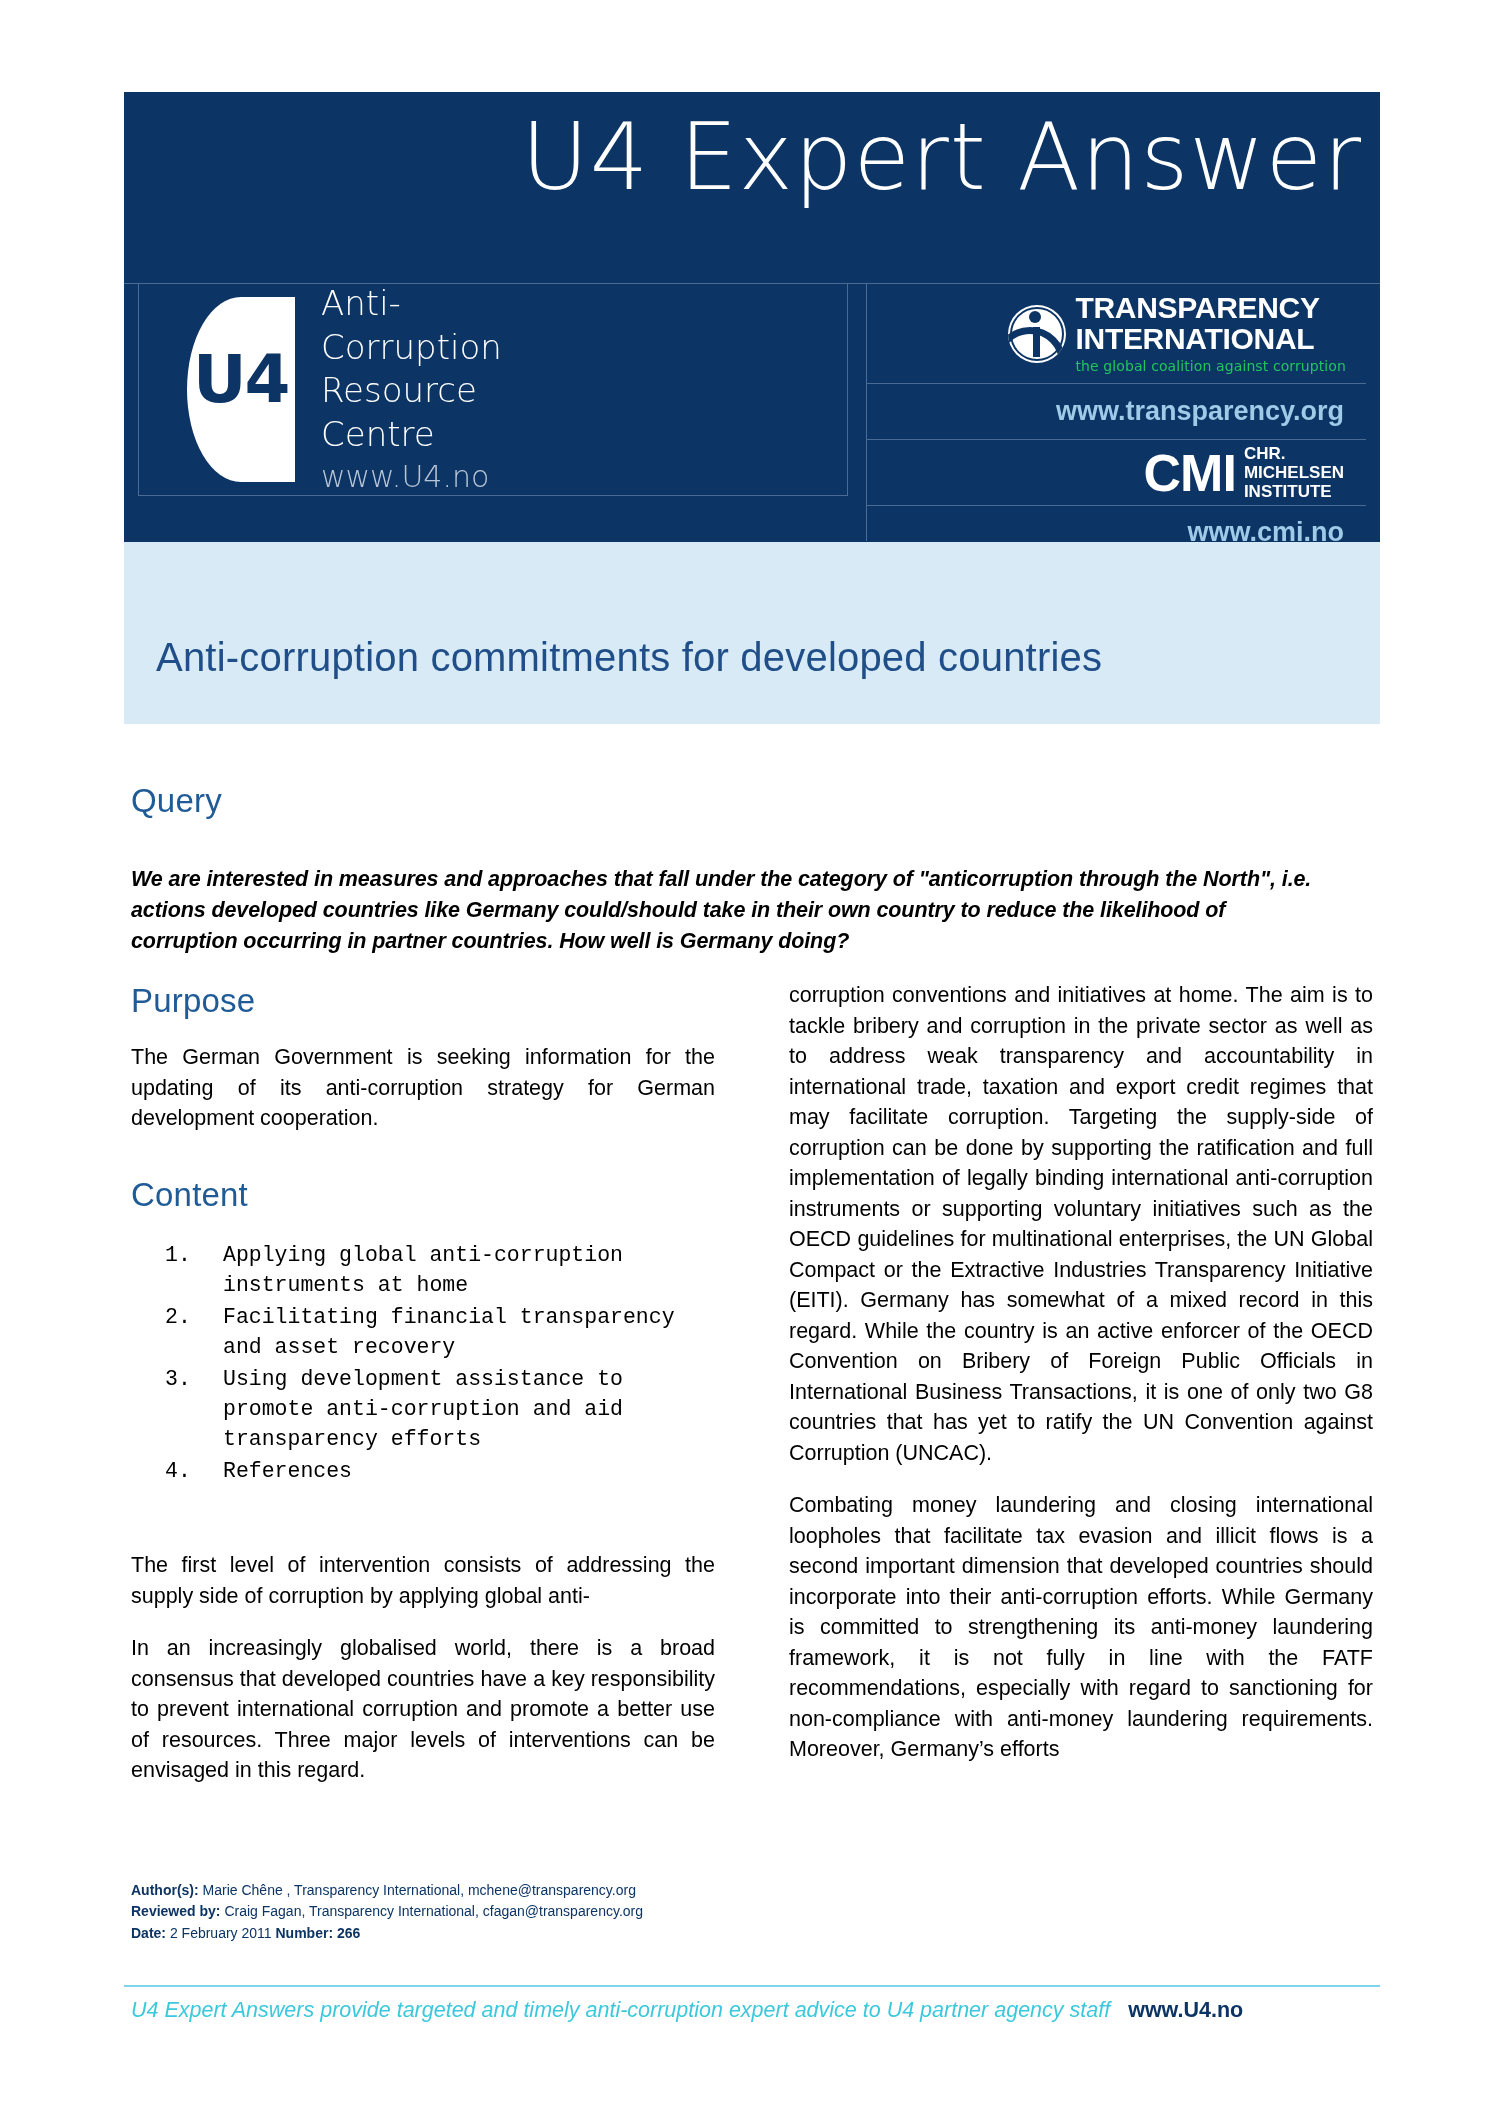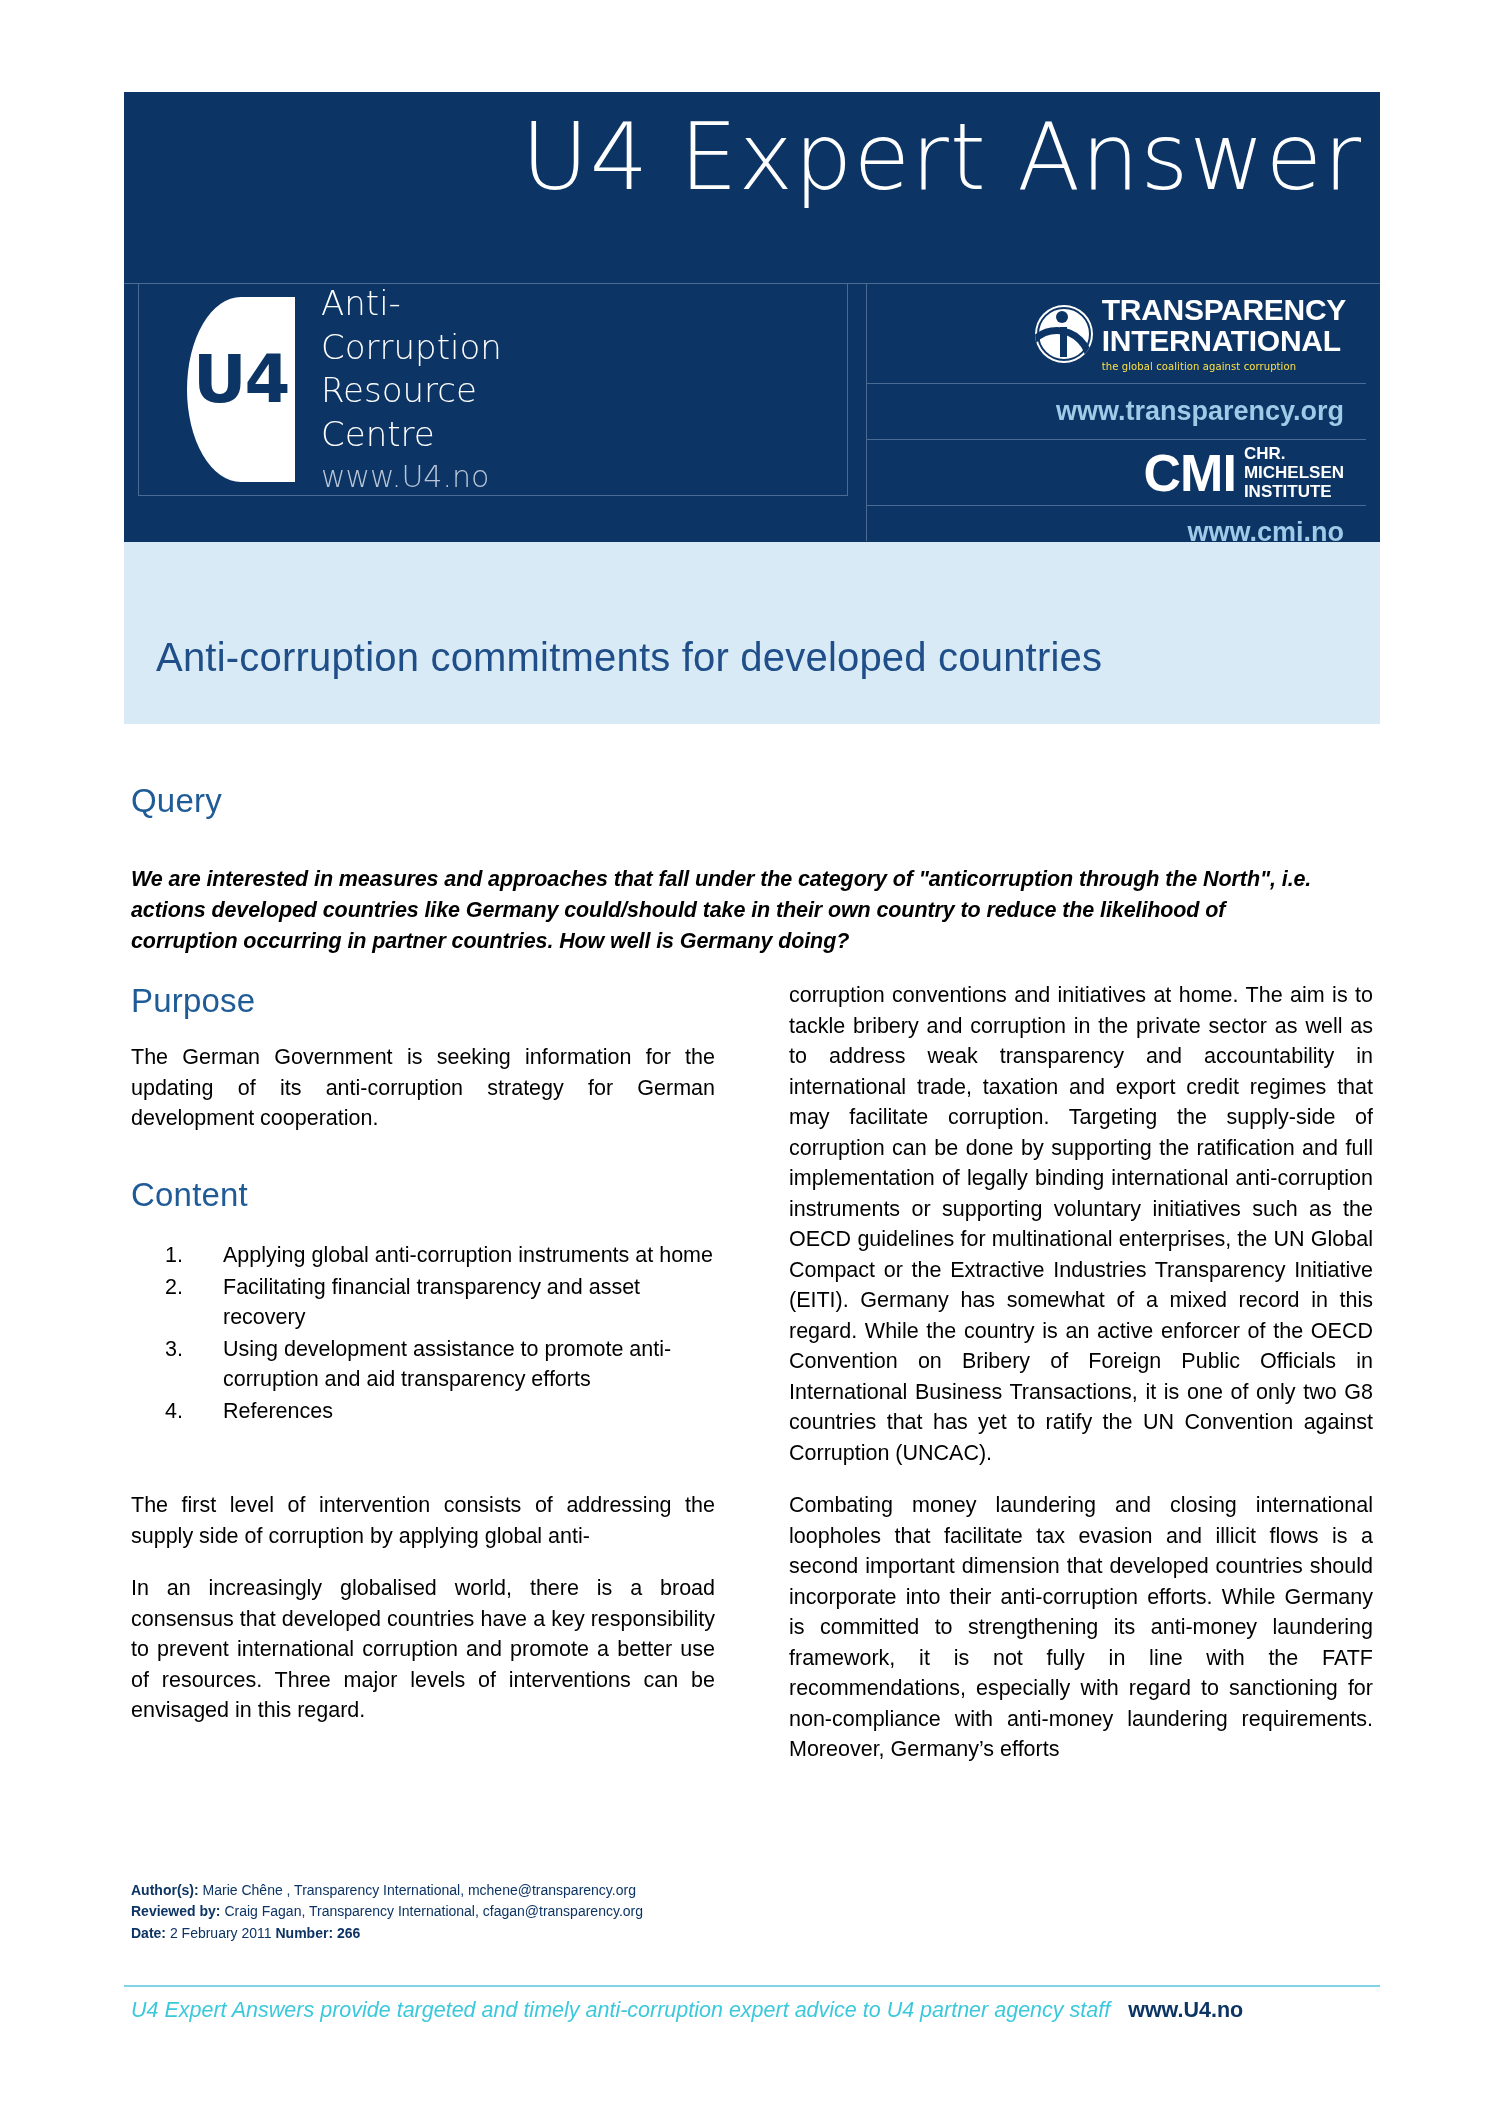--- a/index.html
+++ b/index.html
@@ -178,22 +178,22 @@
   }
   .ti-words .l1, .ti-words .l2 {
     font-family: "Liberation Sans", sans-serif;
     font-weight: 700;
     font-size: 30px;
     line-height: 1.02;
     letter-spacing: -0.3px;
   }
   .ti-words .l3 {
     font-family: "DejaVu Sans", sans-serif;
-    font-size: 10px;
-    color: #fde047;
+    font-size: 14px;
+    color: #22c55e;
     letter-spacing: 0.1px;
     margin-top: 4px;
   }
   .ti-url {
     height: 56px;
     border-bottom: 1px solid #4a6c94;
     display: flex;
     align-items: center;
     justify-content: flex-end;
     padding-right: 22px;
@@ -305,20 +305,21 @@
   .col h2.section {
     margin-top: 2px;
   }
   .col .spacer-lg { height: 40px; }
 
   ol.content-list {
     margin: 26px 0 0 0;
     padding: 0 0 0 26px;
     list-style: none;
     counter-reset: citem;
+    font-family: Liberation Mono, monospace;
   }
   ol.content-list li {
     counter-increment: citem;
     position: relative;
     padding-left: 66px;
     font-size: 21.5px;
     line-height: 1.4;
     color: #000000;
     margin-bottom: 2px;
   }

